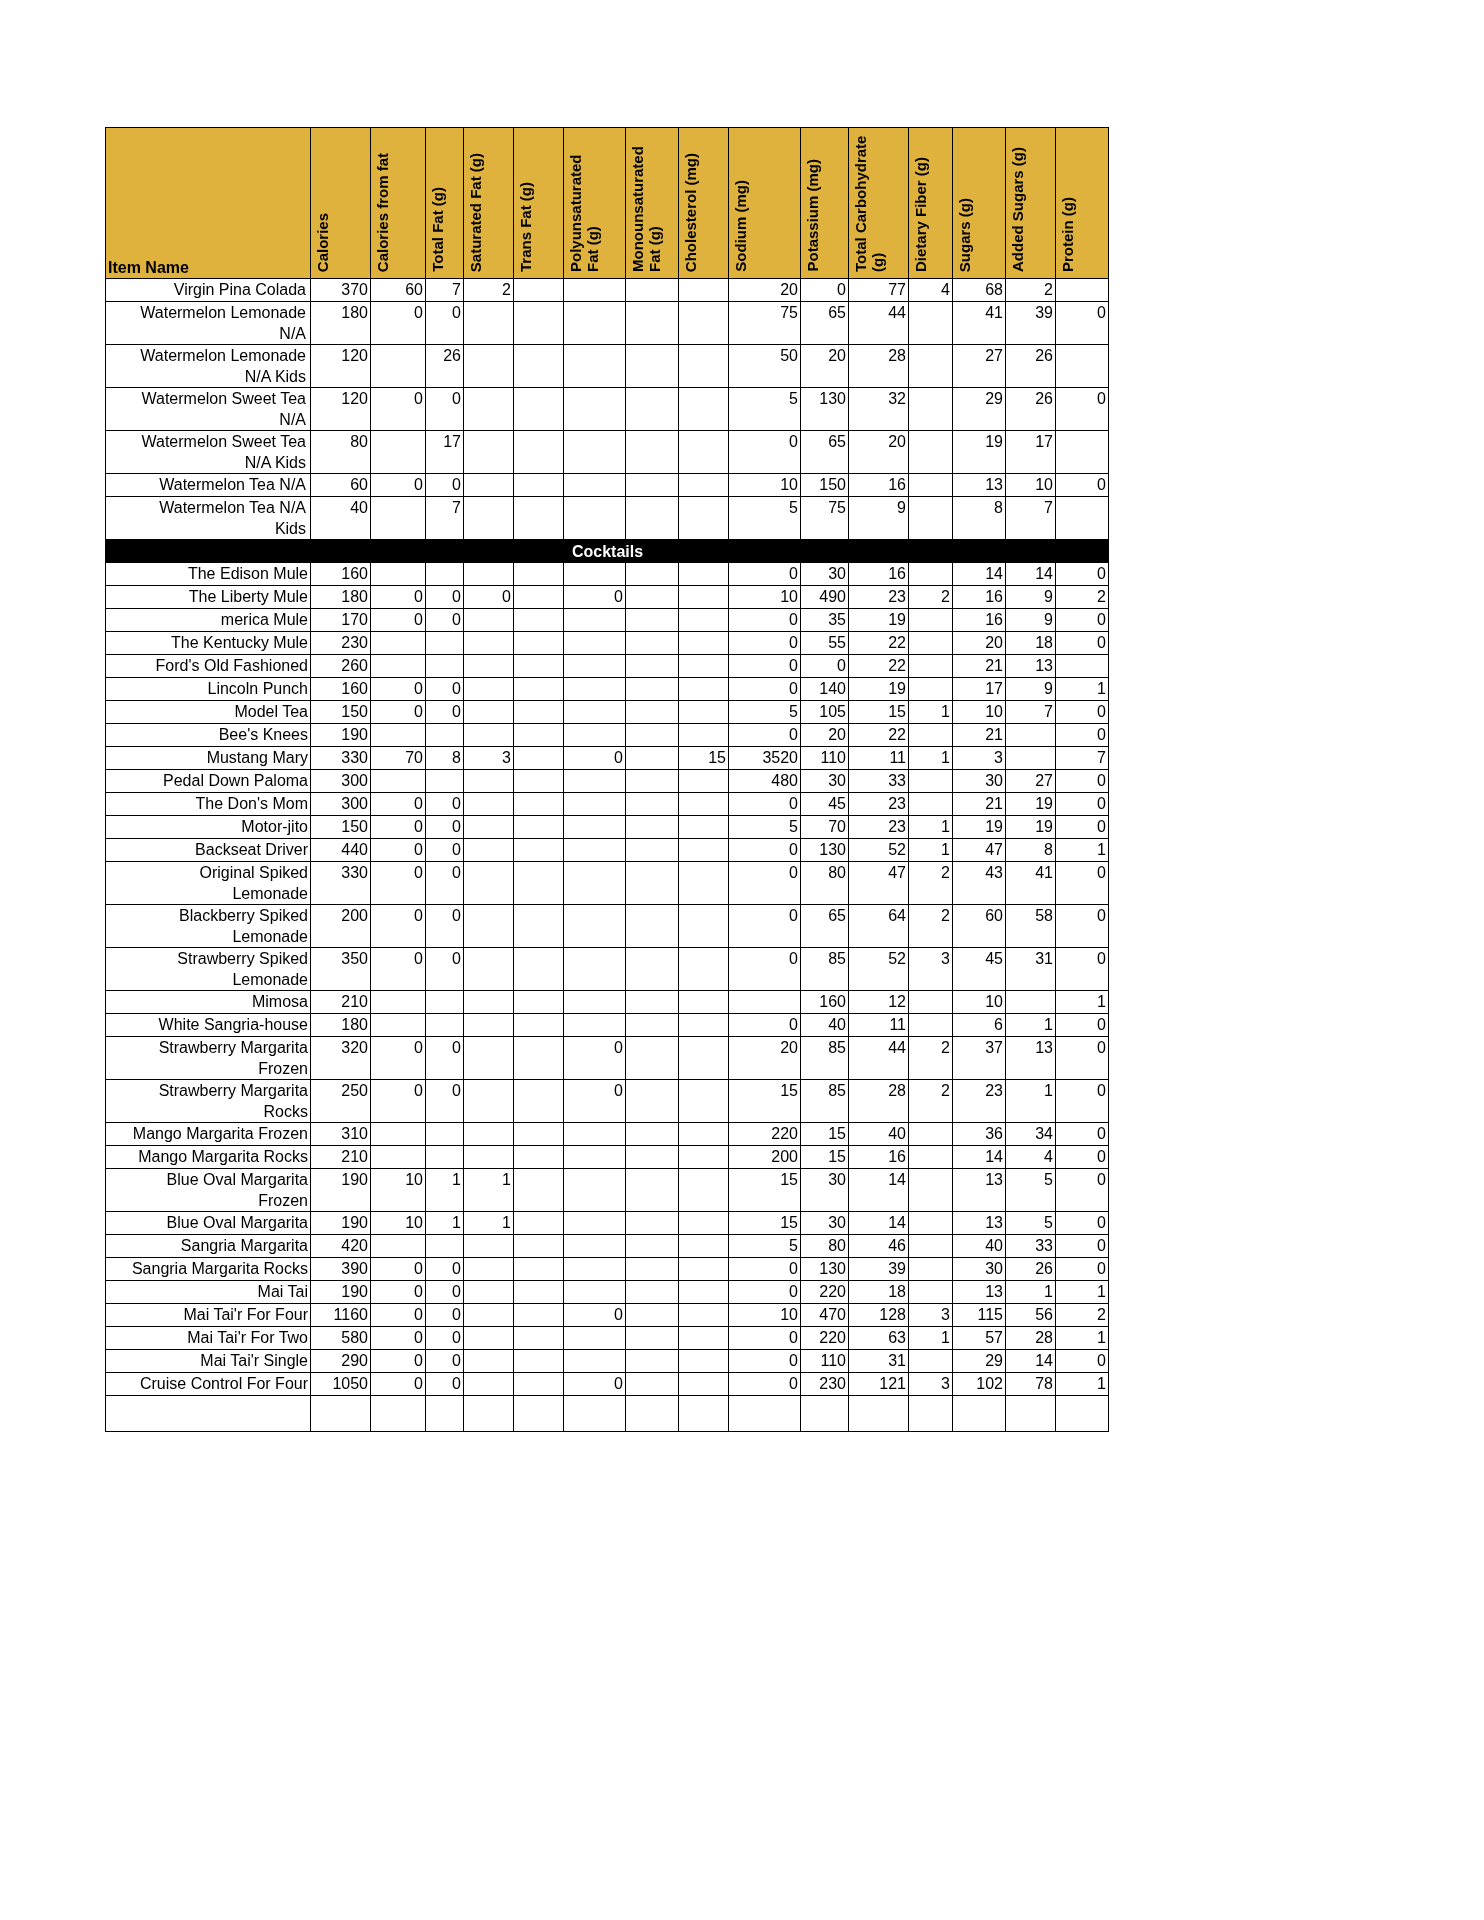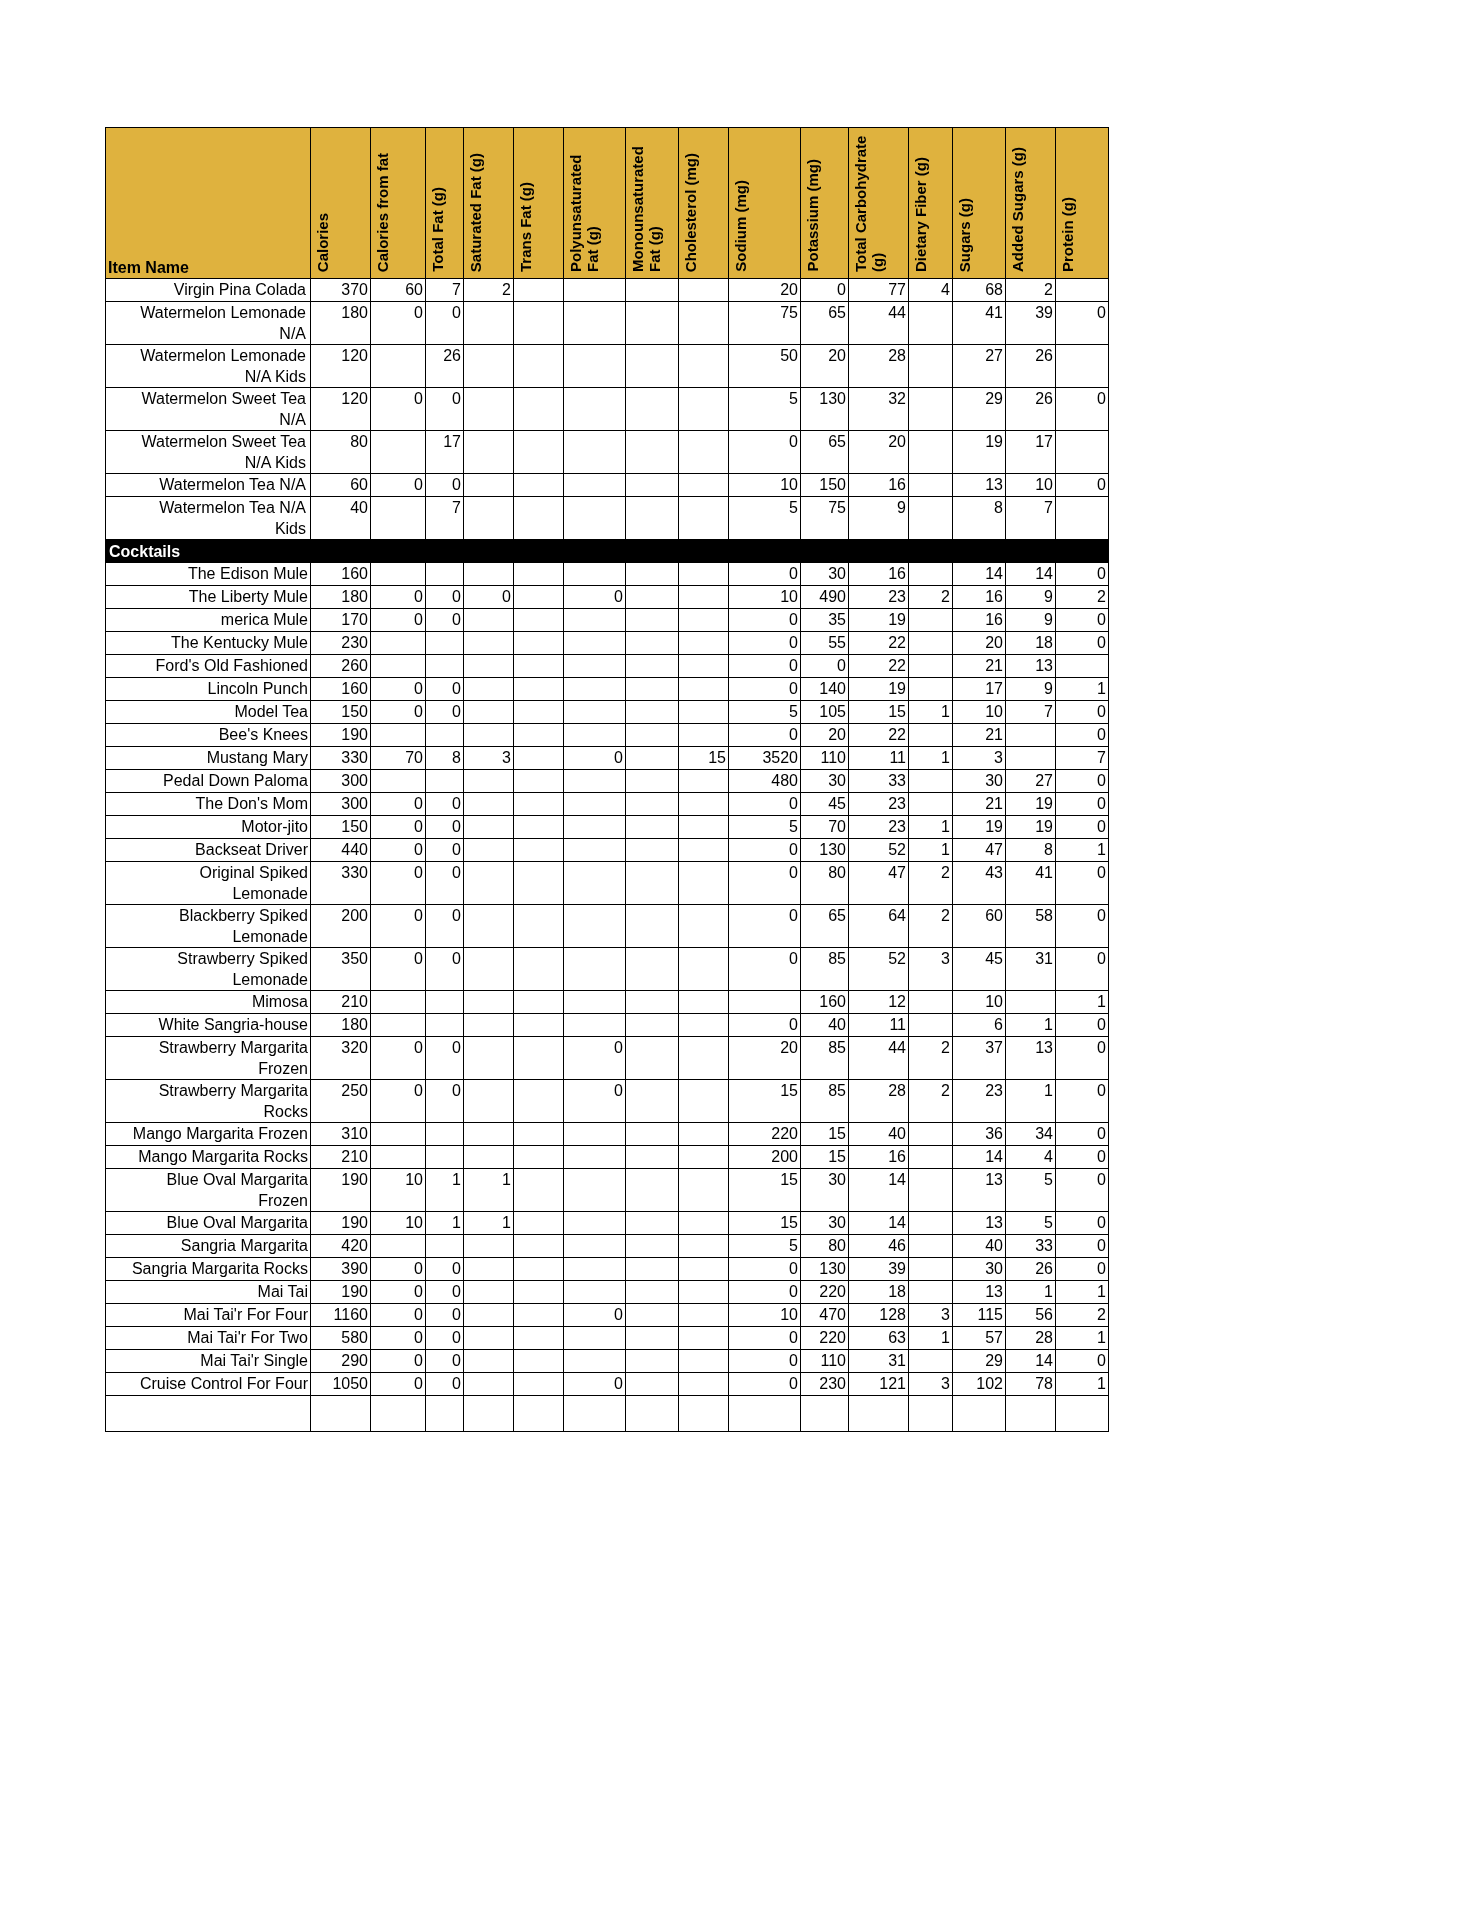--- a/index.html
+++ b/index.html
@@ -11,21 +11,21 @@
   thead tr{height:150px;}
   th{background:var(--header-bg,#dfb23e);font-weight:bold;vertical-align:bottom;text-align:left;}
   th .vert{writing-mode:vertical-rl;transform:rotate(180deg);max-height:142px;line-height:17px;
     font-size:15px;white-space:normal;display:inline-block;text-align:left;margin:2px 0 1px 1px;}
   th.item-head{font-size:16px;padding-bottom:2px;}
   td.item{text-align:right;vertical-align:top;white-space:pre-line;padding-left:3px;}
   td.item.right{text-align:right;padding-right:4px;}
   td.num{text-align:right;vertical-align:top;padding-right:4px;}
   tbody tr{height:23px;}
   tr.section td{background:var(--section-bg,#000);color:var(--section-fg,#fff);font-weight:bold;
-    text-align:left;padding-left:3px;}
+    text-align:center;padding-left:3px;}
   tr.spacer{height:36px;}
 </style>
 </head>
 <body>
 
 <div class="page">
   <table class="nutrition">
     <colgroup>
       <col style="width:205px">
         <col style="width:60px">

